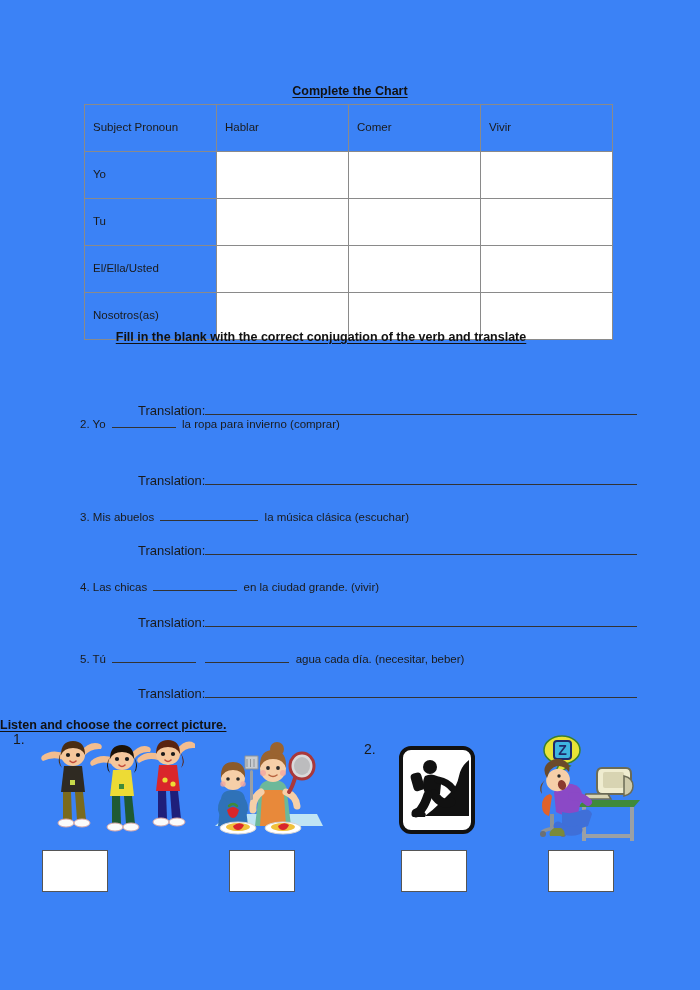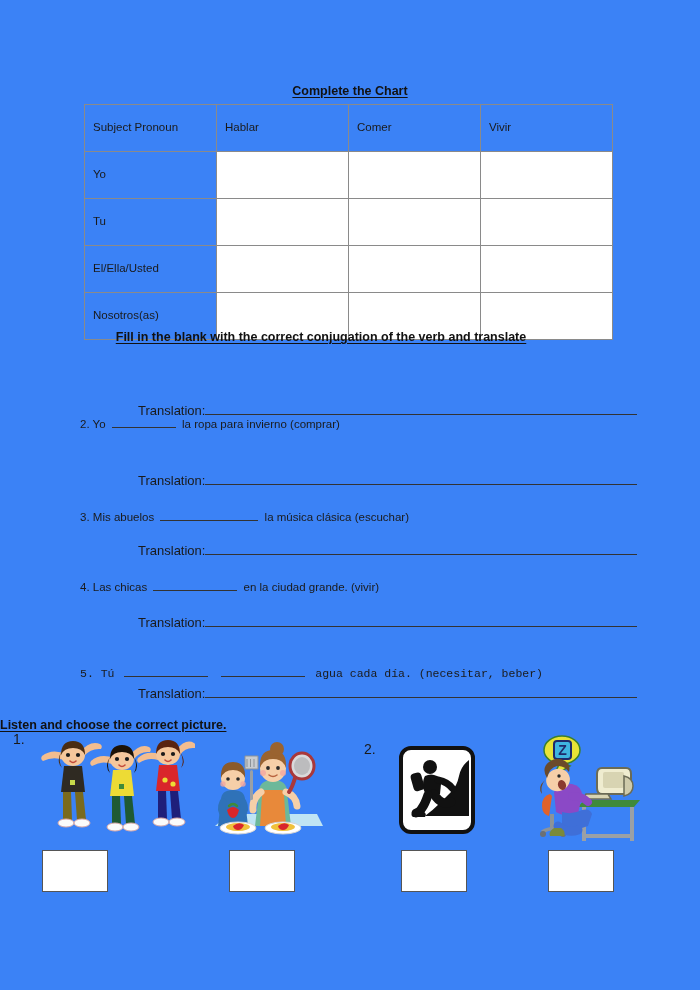--- a/index.html
+++ b/index.html
@@ -215,21 +215,21 @@
   <div class="fib-item" style="top:579px;">
     <span>4.</span>
     <span>Las chicas</span>
     <span class="fib-blank blank-w80"></span>
     <span>en la ciudad grande. (vivir)</span>
   </div>
   <div class="translation-row" style="top:615px;">
     <span class="translation-label">Translation:</span><span class="translation-line"></span>
   </div>
 
-  <div class="fib-item" style="top:665px;font-family:Liberation Mono, monospace;">
+  <div class="fib-item" style="top:651px;">
     <span>5.</span>
     <span>Tú</span>
     <span class="fib-blank blank-w80"></span>
     <span class="fib-blank blank-w80"></span>
     <span>agua cada día. (necesitar, beber)</span>
   </div>
   <div class="translation-row" style="top:686px;">
     <span class="translation-label">Translation:</span><span class="translation-line"></span>
   </div>
 

